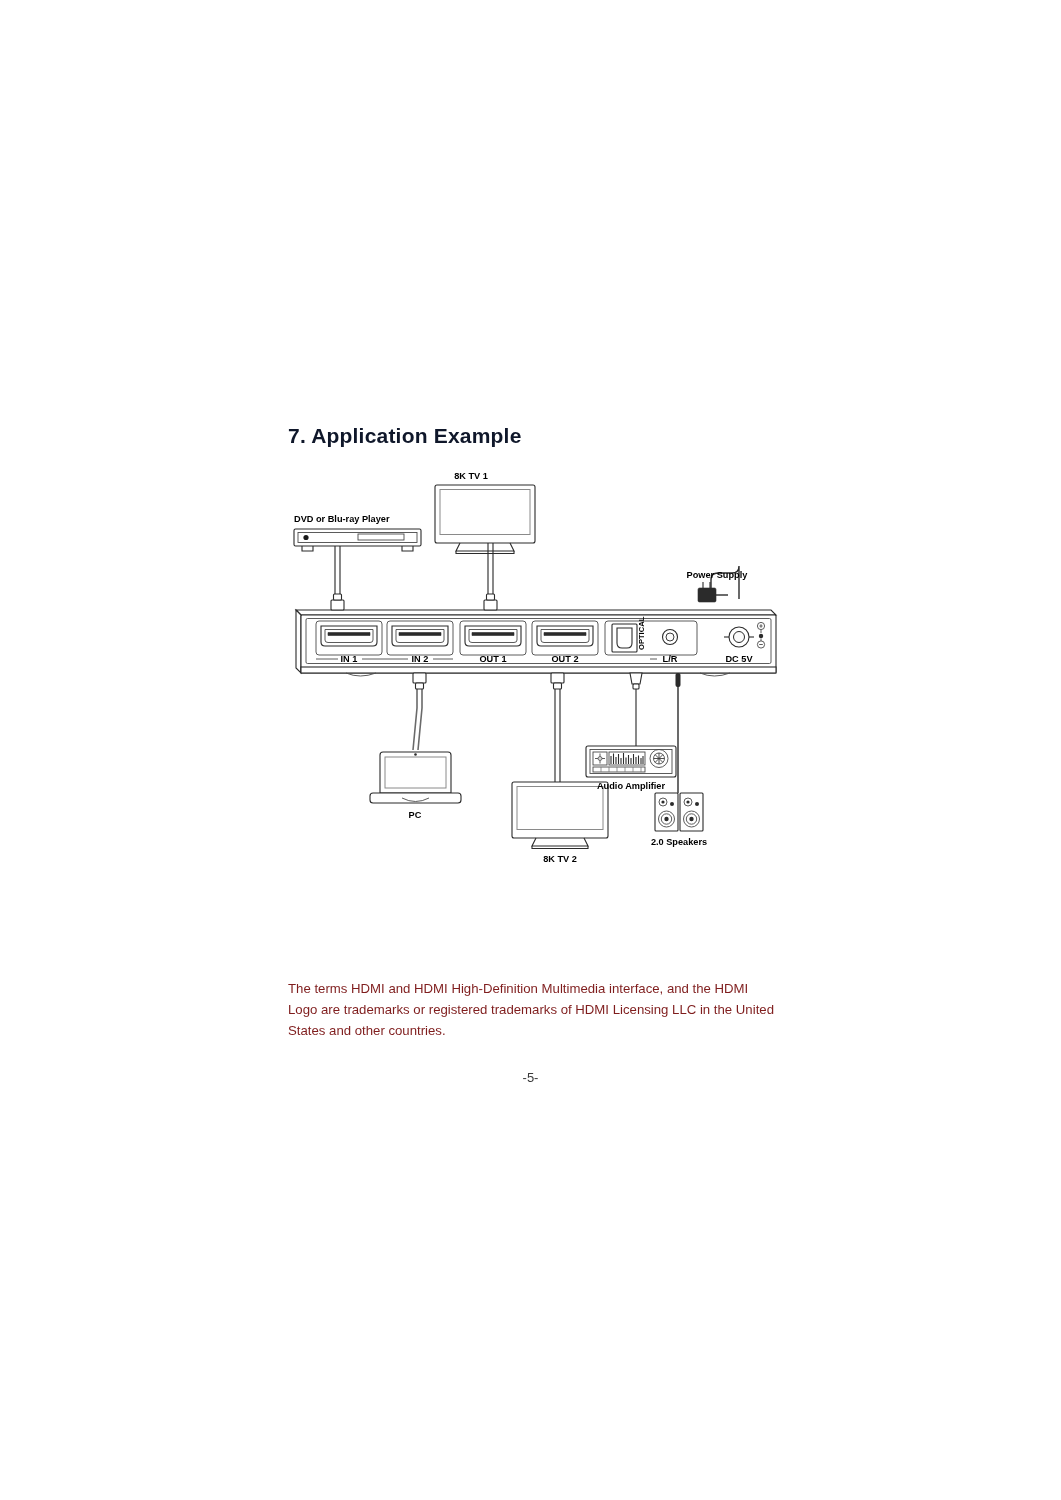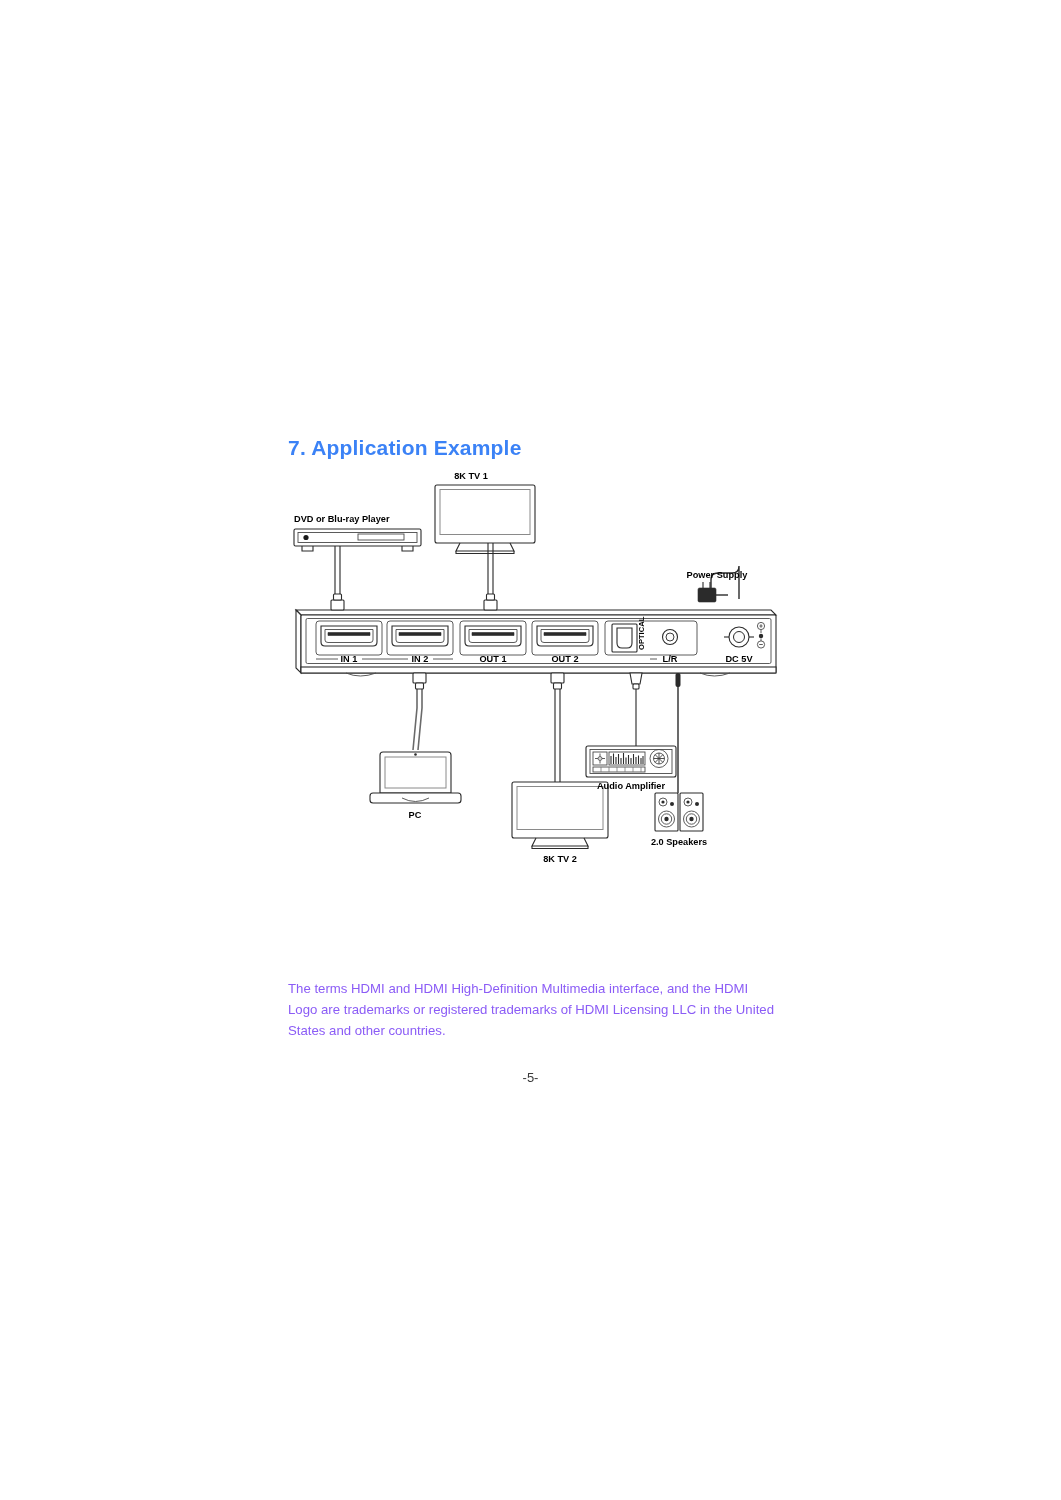--- a/index.html
+++ b/index.html
@@ -55,41 +55,41 @@
   .hdmi-logo-wrap svg { display: block; }
 
   
   .trademark-text {
     position: absolute;
     left: 288px;
     top: 978px;
     width: 486px;
     font-size: 13.2px;
     line-height: 21px;
-    color: #8b5cf6;
+    color: #7f1d1d;
     text-align: left;
   }
 
   
   .page-number {
     position: absolute;
     left: 0;
     top: 1070px;
     width: 1061px;
     text-align: center;
     font-size: 13px;
     color: #3a3a3a;
   }
 </style>
 </head>
 <body>
 
 <div class="page">
 
-  <div class="section-title" style="color:#3b82f6;margin-top:12px;">7. Application Example</div>
+  <div class="section-title" style="color:#0f172a;">7. Application Example</div>
 
   <div class="diagram">
     <svg width="510" height="410" viewBox="0 0 510 410" xmlns="http://www.w3.org/2000/svg">
 
       <defs>
         <style>
           .ln   { fill:none; stroke:#2b2b2b; stroke-width:1.1; }
           .lnT  { fill:none; stroke:#4a4a4a; stroke-width:0.9; }
           .fillW{ fill:#ffffff; stroke:#2b2b2b; stroke-width:1.1; }
           .fillL{ fill:#f4f4f4; stroke:#3a3a3a; stroke-width:1; }

